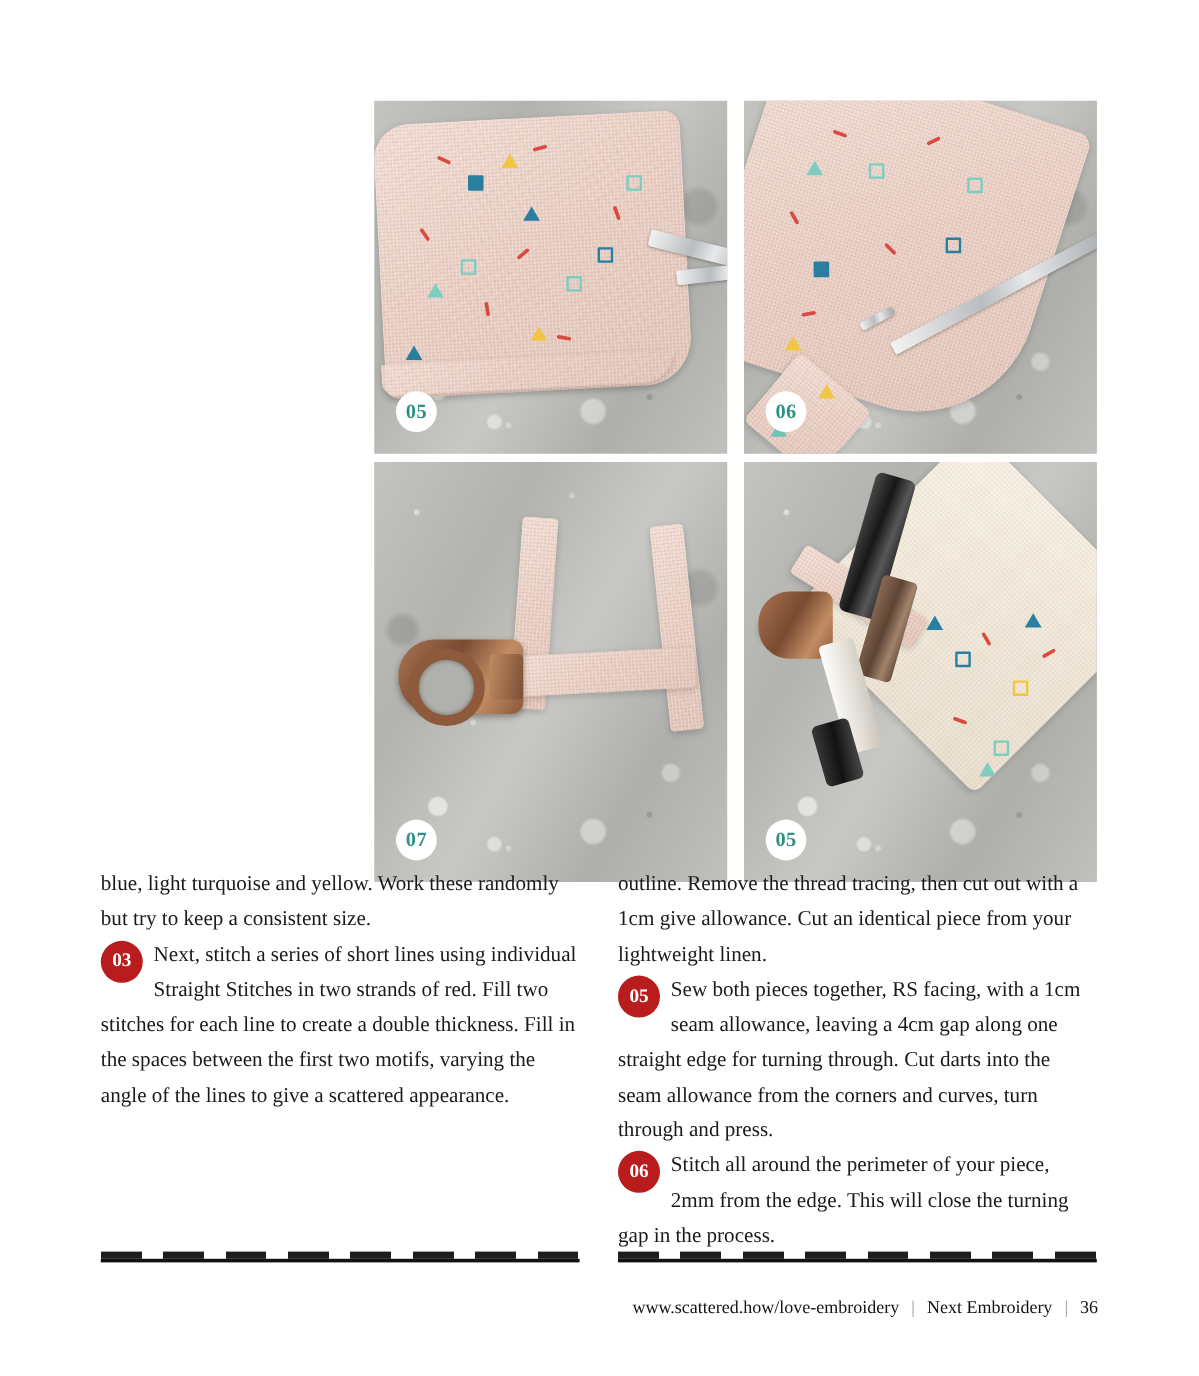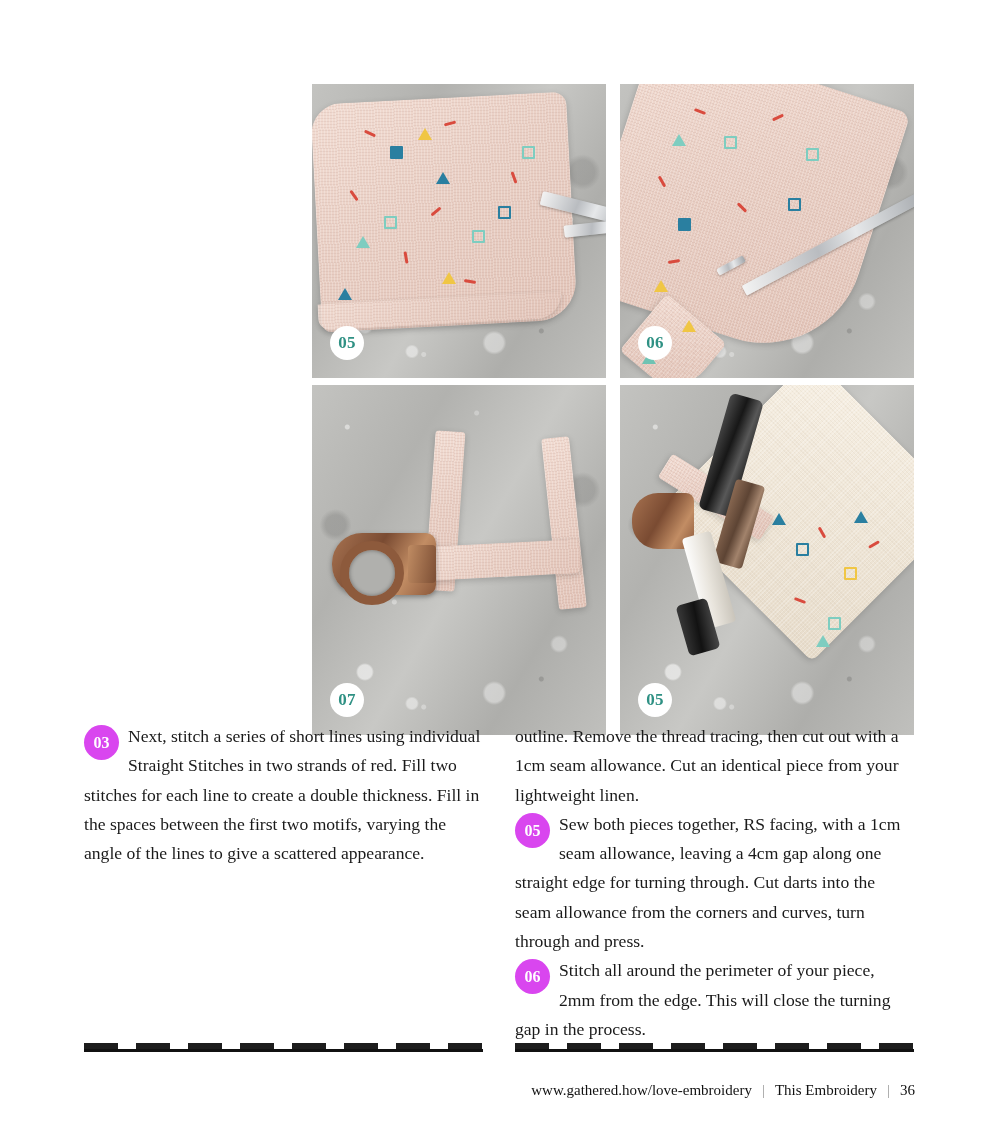--- a/index.html
+++ b/index.html
@@ -136,21 +136,21 @@
     position: relative;
     padding-left: 0;
     margin: 0;
   }
   .step-num {
     float: left;
     width: 35px;
     height: 35px;
     margin: 3px 9px 0 0;
     border-radius: 50%;
-    background: #d946ef;
+    background: #b91c1c;
     color: #ffffff;
     font-size: 16px;
     font-weight: 700;
     display: flex;
     align-items: center;
     justify-content: center;
     font-family: "Liberation Serif", serif;
   }
 
   
@@ -307,30 +307,31 @@
                 background: linear-gradient(95deg,#3a3a3a,#121212 50%,#4a4a4a);
                 border-radius:5px;"></div>
 
     <div class="badge">05</div>
   </div>
 </div>
 
 <div class="columns">
 
   <div class="col">
+    <p class="cont">blue, light turquoise and yellow. Work these randomly but try to keep a consistent size.</p>
 
     <p class="step">
       <span class="step-num">03</span>
       <span>Next, stitch a series of short lines using individual Straight Stitches in two strands of red. Fill two stitches for each line to create a double thickness. Fill in the spaces between the first two motifs, varying the angle of the lines to give a scattered appearance.</span>
     </p>
 
   </div>
 
   <div class="col">
-    <p class="cont">outline. Remove the thread tracing, then cut out with a 1cm seam allowance. Cut an identical piece from your lightweight linen.</p>
+    <p class="cont">outline. Remove the thread tracing, then cut out with a 1cm give allowance. Cut an identical piece from your lightweight linen.</p>
 
     <p class="step">
       <span class="step-num">05</span>
       <span>Sew both pieces together, RS facing, with a 1cm seam allowance, leaving a 4cm gap along one straight edge for turning through. Cut darts into the seam allowance from the corners and curves, turn through and press.</span>
     </p>
 
     <p class="step">
       <span class="step-num">06</span>
       <span>Stitch all around the perimeter of your piece, 2mm from the edge. This will close the turning gap in the process.</span>
     </p>
@@ -342,18 +343,18 @@
     <div class="ticks"></div>
     <div class="solid"></div>
   </div>
   <div class="rule-wrap">
     <div class="ticks"></div>
     <div class="solid"></div>
   </div>
 </div>
 
 <div class="footer">
-  <span>www.gathered.how/love-embroidery</span>
+  <span>www.scattered.how/love-embroidery</span>
   <span class="sep">|</span>
-  <span>This Embroidery</span>
+  <span>Next Embroidery</span>
   <span class="sep">|</span>
   <span class="page">36</span>
 </div>
 
 </body></html>

